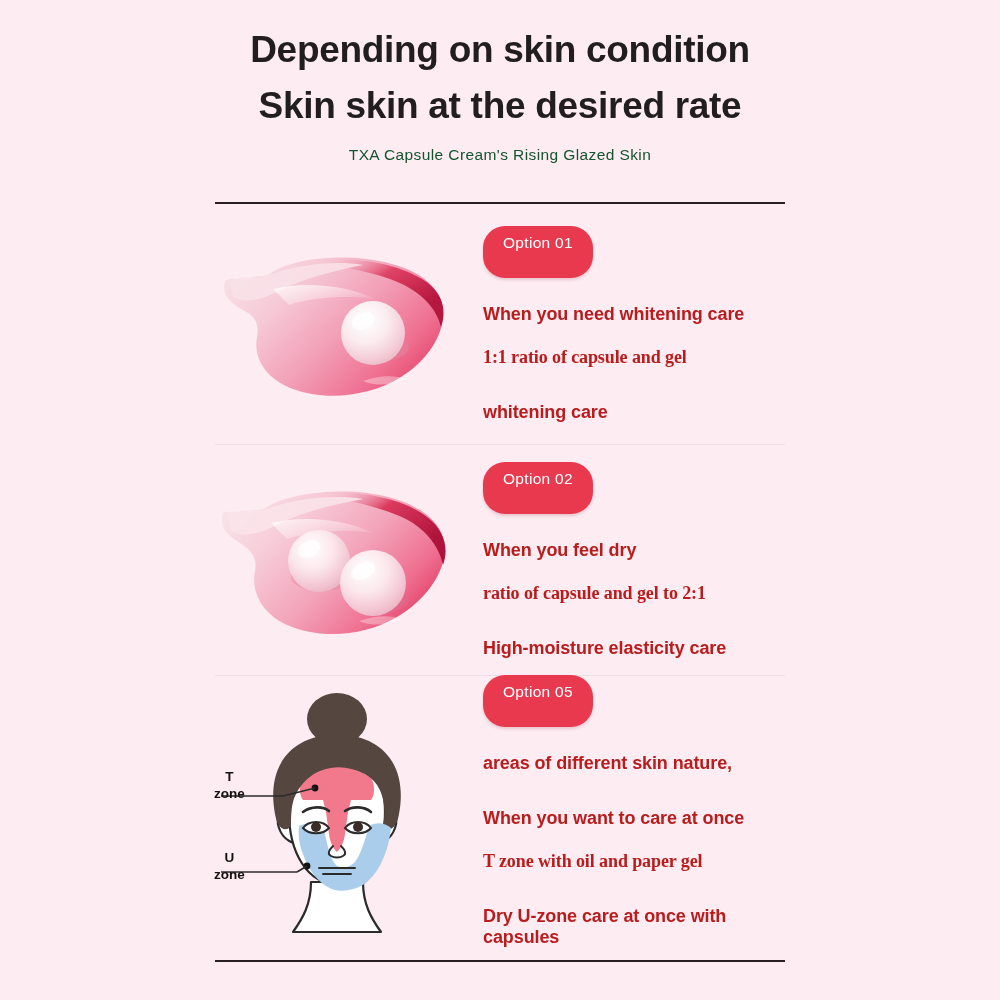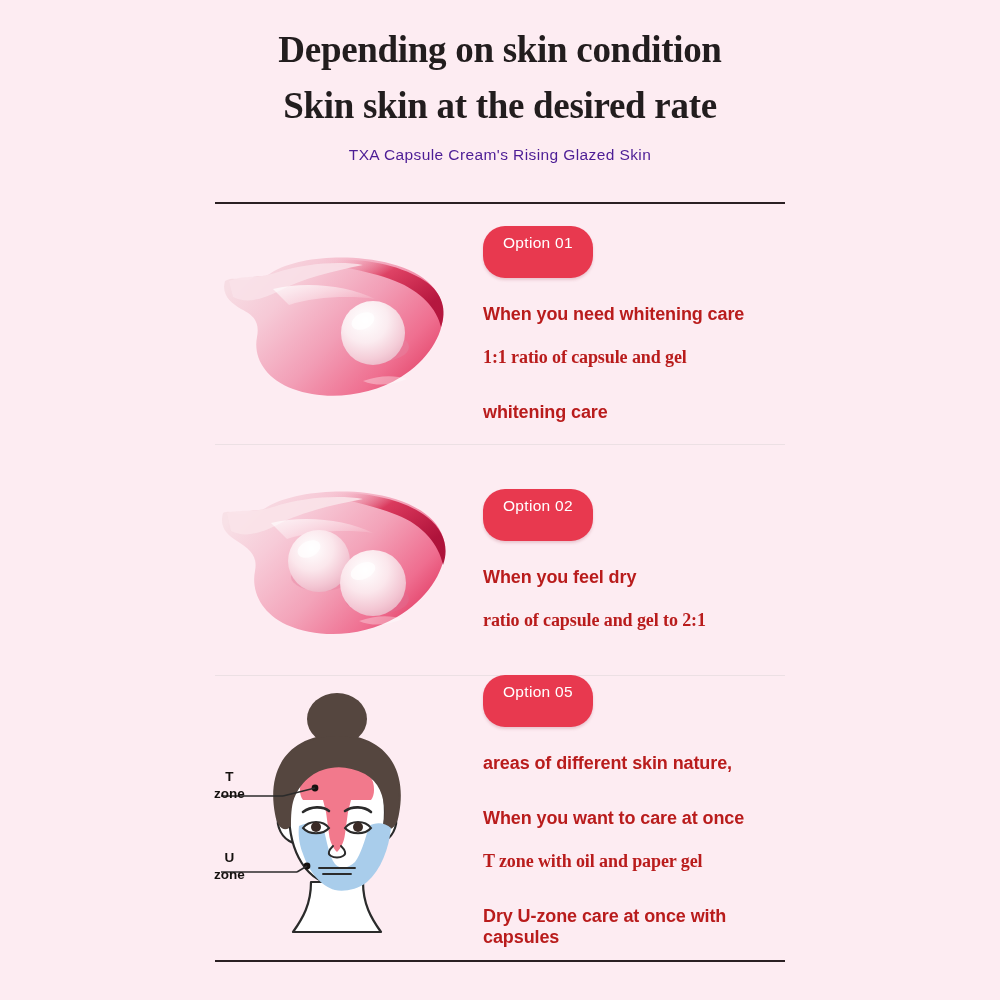--- a/index.html
+++ b/index.html
@@ -26,26 +26,26 @@
   .header {
     padding-top: 22px;
     text-align: center;
   }
   .title-line {
     font-weight: bold;
     font-size: 37px;
     line-height: 56px;
     letter-spacing: -0.3px;
     color: #221d1e;
-    font-family: Liberation Serif, serif;
+    font-family: Liberation Sans, sans-serif;
   }
   .subtitle {
     margin-top: 12px;
     font-size: 15.5px;
-    color: #4c1d95;
+    color: #14532d;
     letter-spacing: 0.4px;
     font-family: "Liberation Sans", sans-serif;
   }
 
   
   .rule-strong {
     width: 570px;
     height: 2px;
     background: #2b2023;
     margin: 0 auto;
@@ -238,20 +238,21 @@
         <ellipse cx="96" cy="84" rx="12" ry="8" fill="#ffffff" opacity="0.7" transform="rotate(-25 96 84)"></ellipse>
         <circle cx="160" cy="118" r="33" fill="url(#pearlB)"></circle>
         <ellipse cx="150" cy="106" rx="13" ry="8" fill="#ffffff" opacity="0.7" transform="rotate(-25 150 106)"></ellipse>
         <path d="M146 156 C 162 150 178 150 190 154 C 176 160 160 162 146 156 Z" fill="#ffffff" opacity="0.32"></path>
       </svg>
     </div>
     <div class="content">
       <div class="badge">Option 02</div>
       <div class="line gap-lg">When you feel dry</div>
       <div class="line gap-md">ratio of capsule and gel to 2:1</div>
+      <div class="line gap-sm">High-moisture elasticity care</div>
     </div>
   </div>
 
   <div>
     <div class="rule-light"></div>
   </div>
 
   <div class="option-row row-3">
     <div class="media">
       <svg class="face-art" width="245" height="250" viewBox="0 0 245 250">

